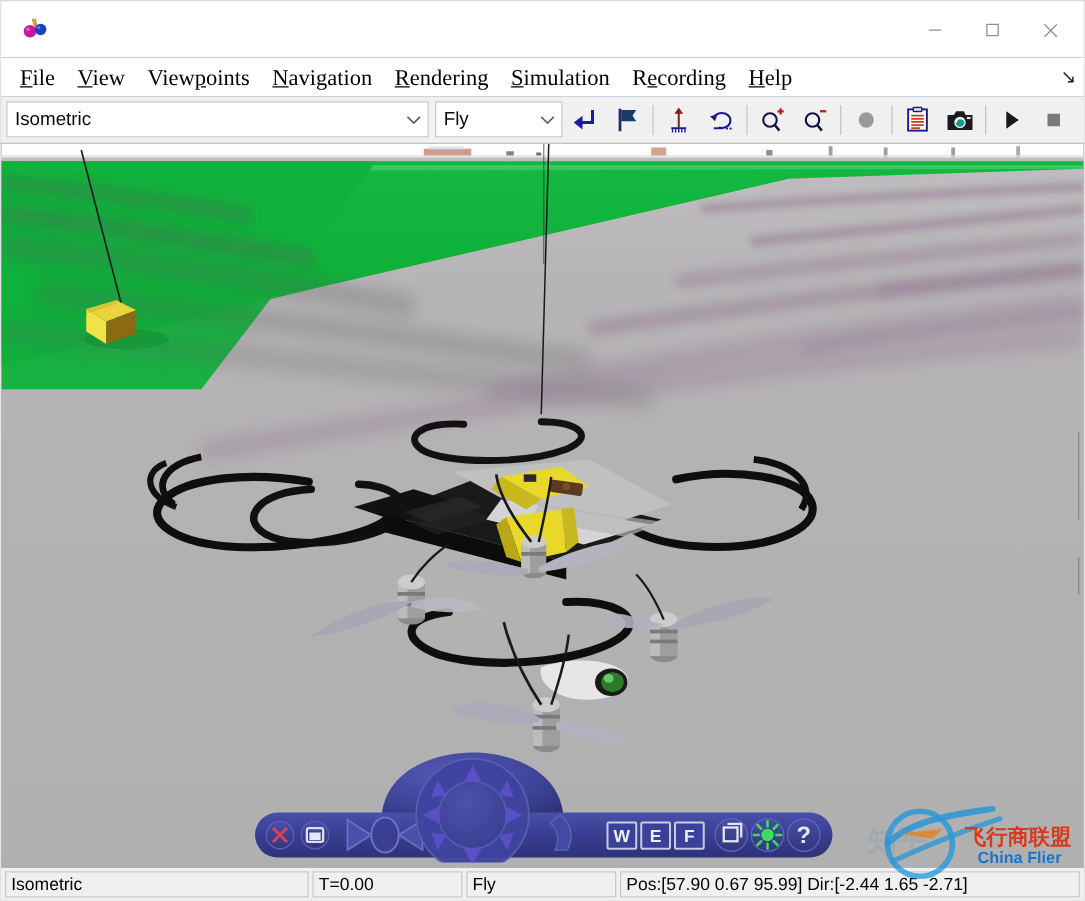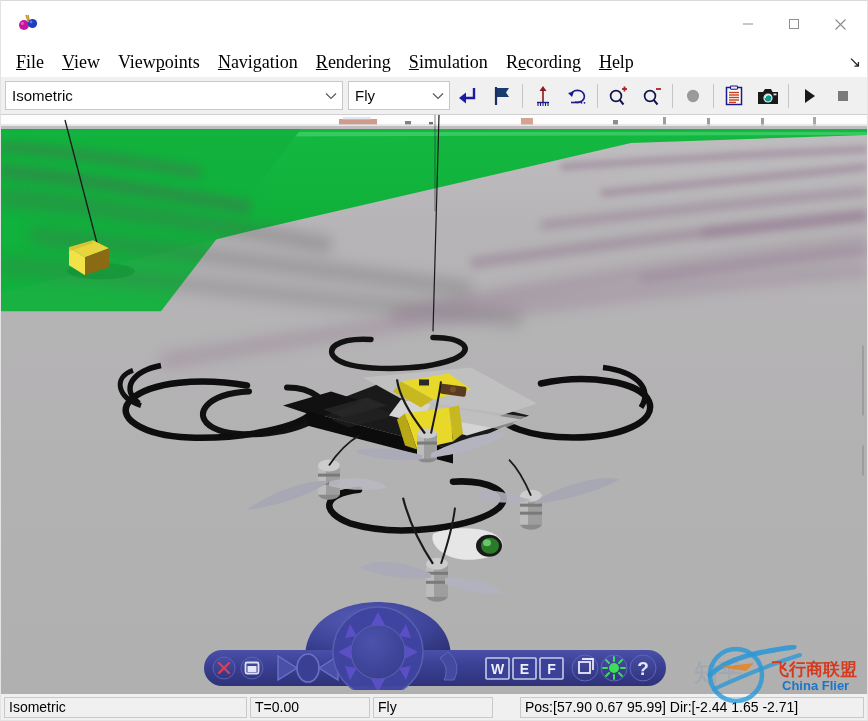--- a/index.html
+++ b/index.html
@@ -187,21 +187,21 @@
     font-size: 14px;
     color: #000;
     font-family: "Liberation Sans", sans-serif;
     margin-right: 3px;
     white-space: nowrap;
     overflow: hidden;
   }
   #status-viewpoint { width: 243px; }
   #status-time      { width: 120px; }
   #status-mode      { width: 120px; }
-  #status-pos       { flex: 1 1 auto; margin-right: 0; margin-left: 24px; }
+  #status-pos       { flex: 1 1 auto; margin-right: 0; }
 
   
   #watermark {
     position: absolute;
     right: 2px;
     bottom: 8px;
     width: 190px;
     height: 68px;
     pointer-events: none;
     z-index: 50;

